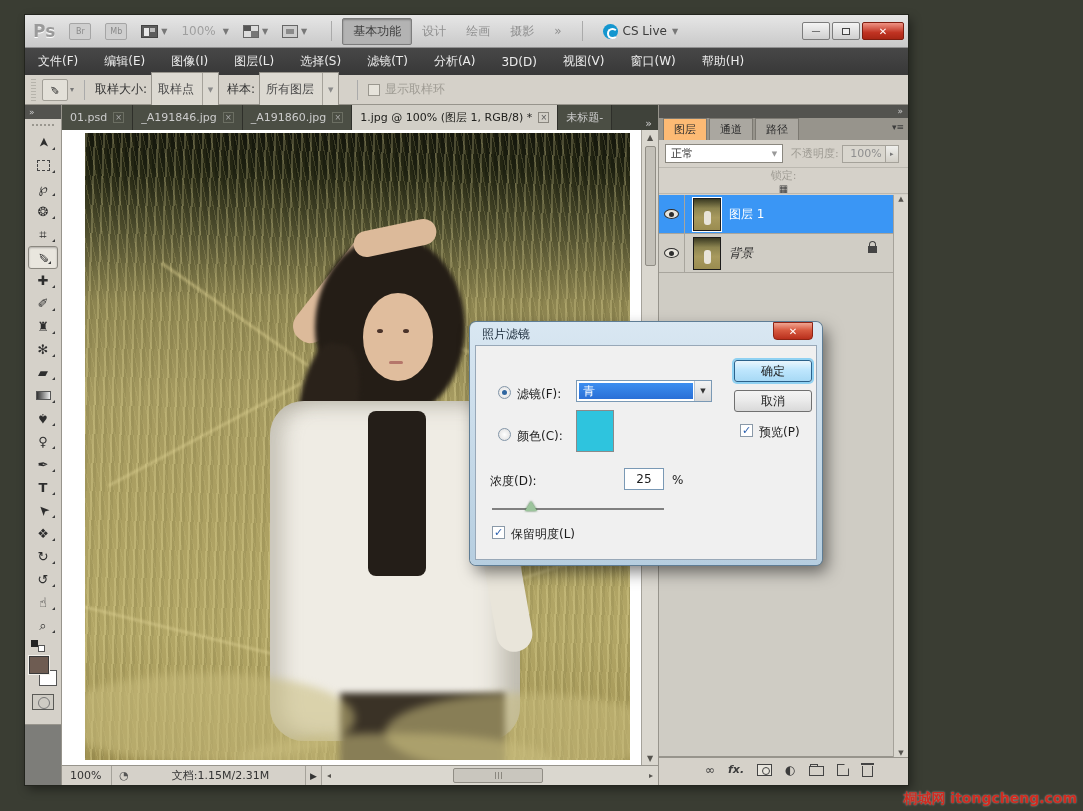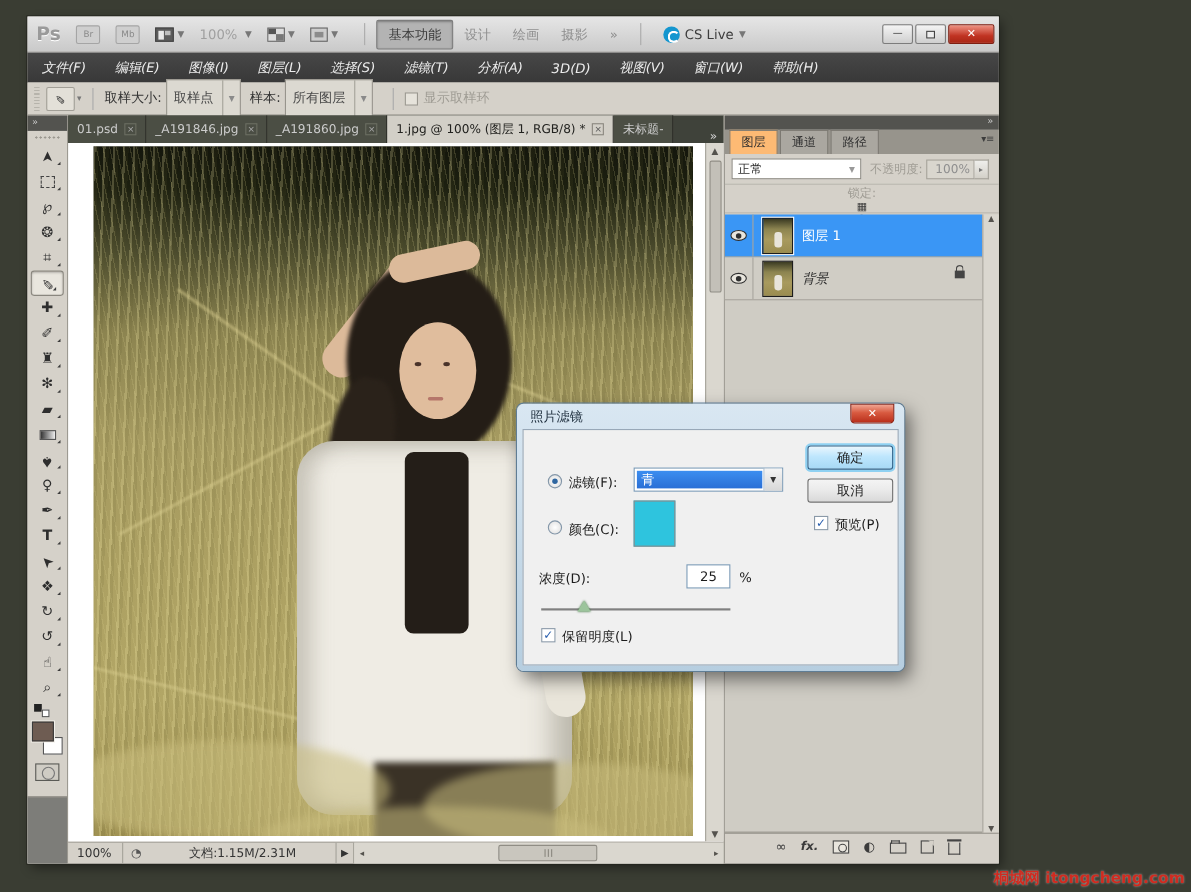--- a/index.html
+++ b/index.html
@@ -43,21 +43,21 @@
     background:linear-gradient(#f4f4f4,#cfcfcf);display:flex;align-items:center;justify-content:center;
     font-size:9px;color:#333;}
   .wbtn.close{width:42px;background:linear-gradient(#ef9384,#c03322 60%,#a82615);color:#fff;
     border-color:#7e1d10;font-weight:bold;font-size:10px;}
   .rest{width:8px;height:7px;border:1px solid #444;background:#eee;}
 
   
   .menubar{position:absolute;left:0;top:33px;width:100%;height:27px;
     background:linear-gradient(#474747,#383838);display:flex;align-items:center;
     color:#ececec;font-size:12px;}
-  .menu-item{padding:0 13px;font-style:italic;}
+  .menu-item{padding:0 13px;}
 
   
   .optbar{position:absolute;left:0;top:60px;width:100%;height:30px;background:#d5d1c9;
     border-bottom:1px solid #97948c;display:flex;align-items:center;font-size:12px;color:#333;padding-left:6px;}
   .opt-tool{width:26px;height:22px;border:1px solid #a19e96;border-radius:2px;background:#e3e0d8;
     display:flex;align-items:center;justify-content:center;margin-right:2px;}
   .grip{width:5px;height:22px;margin-right:6px;
     background:repeating-linear-gradient(#b6b3ab 0 1px,transparent 1px 3px);}
   .dd{height:36px;border:1px solid #97948c;background:#dcd9d1;display:inline-flex;align-items:center;
     padding-left:6px;margin:0 8px 0 4px;color:#4a4a4a;}
@@ -196,21 +196,21 @@
   .foldico::before{content:"";position:absolute;left:0;top:-3px;width:6px;height:2px;border:1px solid #444;border-bottom:none;}
   .newico{width:12px;height:12px;border:1px solid #444;position:relative;display:inline-block;}
   .newico::after{content:"";position:absolute;right:-1px;top:-1px;border-style:solid;border-width:0 5px 5px 0;
     border-color:transparent #d5d1c9 transparent transparent;box-shadow:none;}
   .trashico{width:11px;height:11px;border:1px solid #444;border-top:none;position:relative;display:inline-block;margin-top:3px;}
   .trashico::before{content:"";position:absolute;left:-2px;top:-3px;width:13px;height:2px;background:#444;}
 
   
   .dlg{position:absolute;left:470px;top:322px;width:352px;height:243px;border-radius:6px;
     background:linear-gradient(#d9e7f2,#b6cee0);box-shadow:0 0 0 1px #5f7d95,5px 7px 16px rgba(0,0,0,.5);
-    font-size:12px;color:#1c1c1c;z-index:50;margin-top:45px;}
+    font-size:12px;color:#1c1c1c;z-index:50;}
   .dlg-title{position:absolute;left:12px;top:4px;color:#1b2b3a;}
   .dlg-close{position:absolute;right:9px;top:0;width:40px;height:18px;border-radius:0 0 4px 4px;
     background:linear-gradient(#f0a592,#d85a40 45%,#b92f1c);border:1px solid #8e2415;color:#fff;
     font-size:10px;font-weight:bold;display:flex;align-items:center;justify-content:center;}
   .dlg-client{position:absolute;left:5px;top:23px;right:5px;bottom:5px;background:#f0f0f0;
     border:1px solid #98a8b8;}
   .fieldset{position:absolute;left:12px;top:12px;width:232px;height:102px;border:1px solid #b5b2ad;border-radius:2px;}
   .legend{position:absolute;left:26px;top:4px;background:#f0f0f0;padding:0 4px;}
   .radio{position:absolute;width:13px;height:13px;border:1px solid #8396a8;border-radius:50%;
     background:radial-gradient(#fff,#dcdcdc);}

